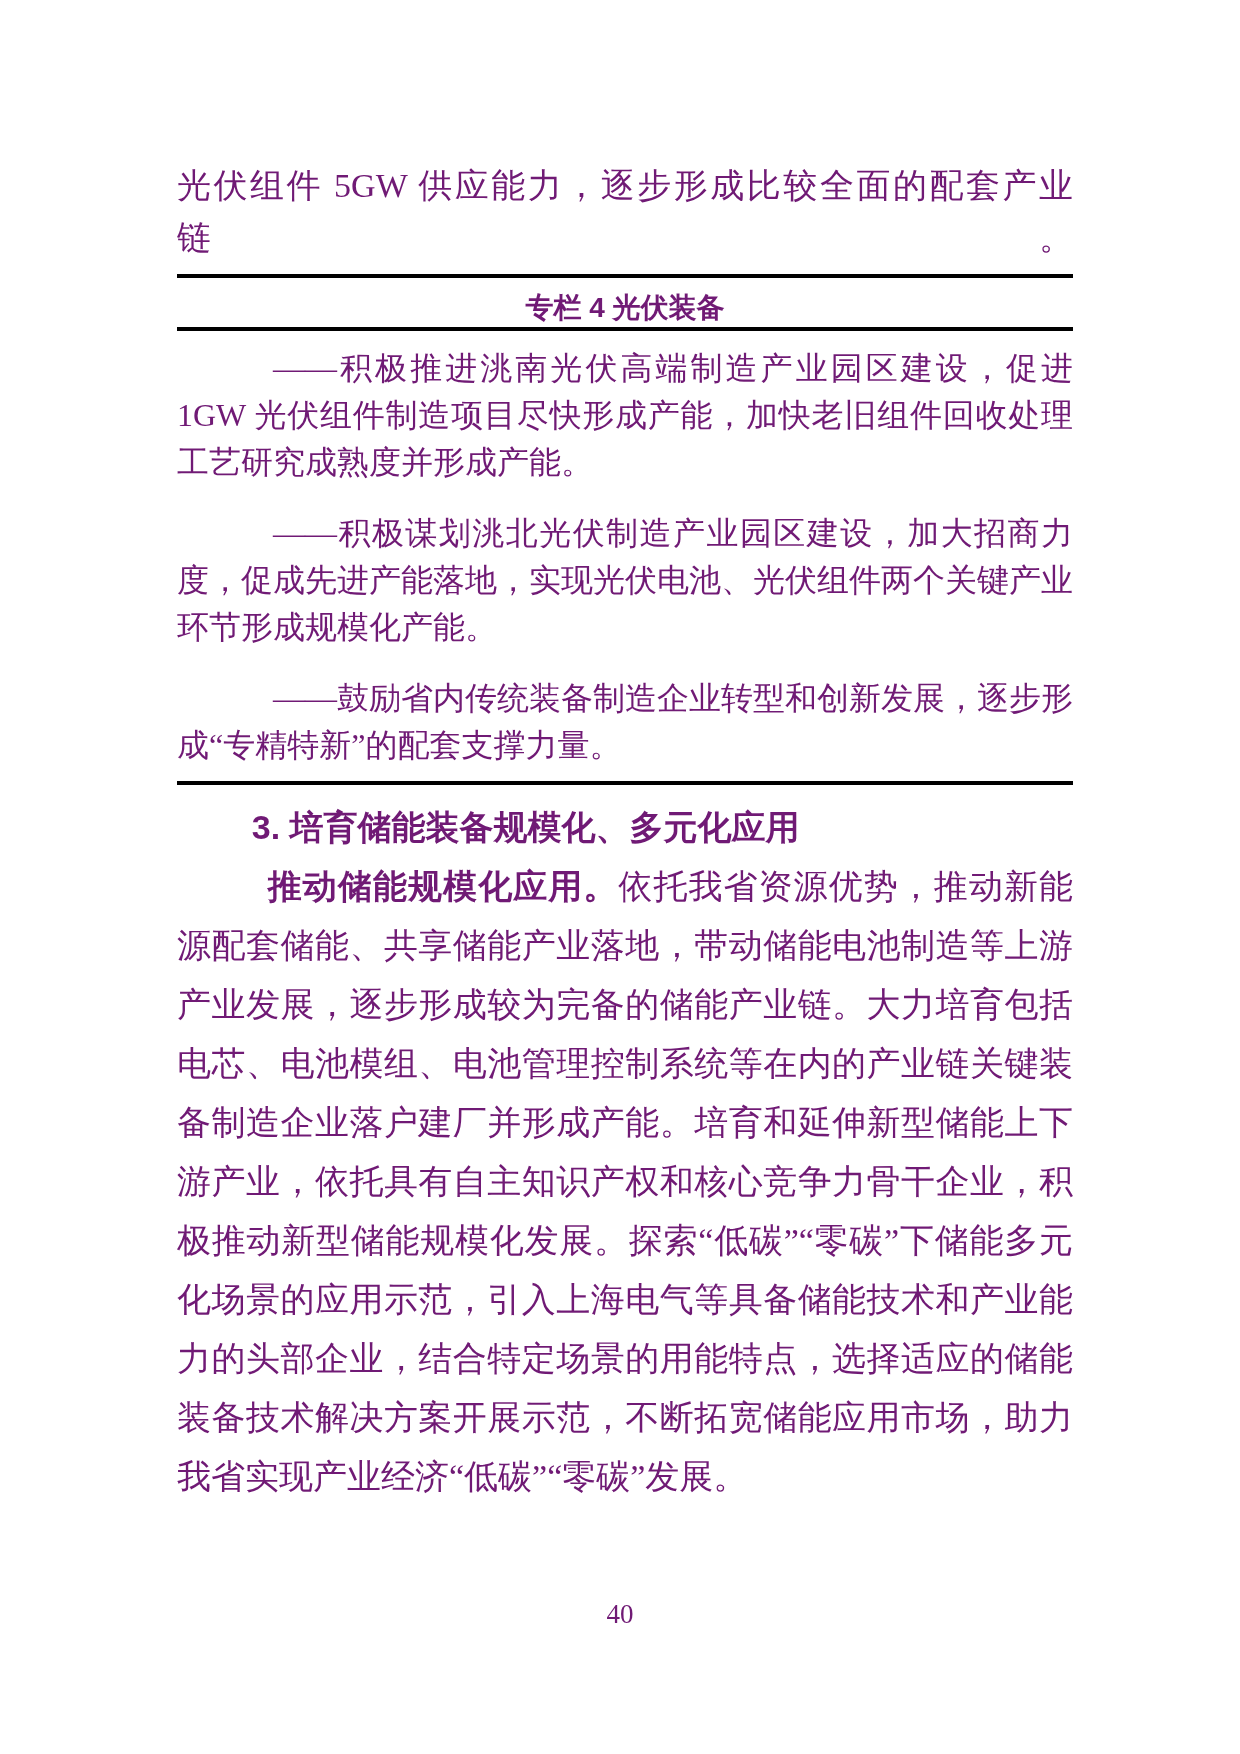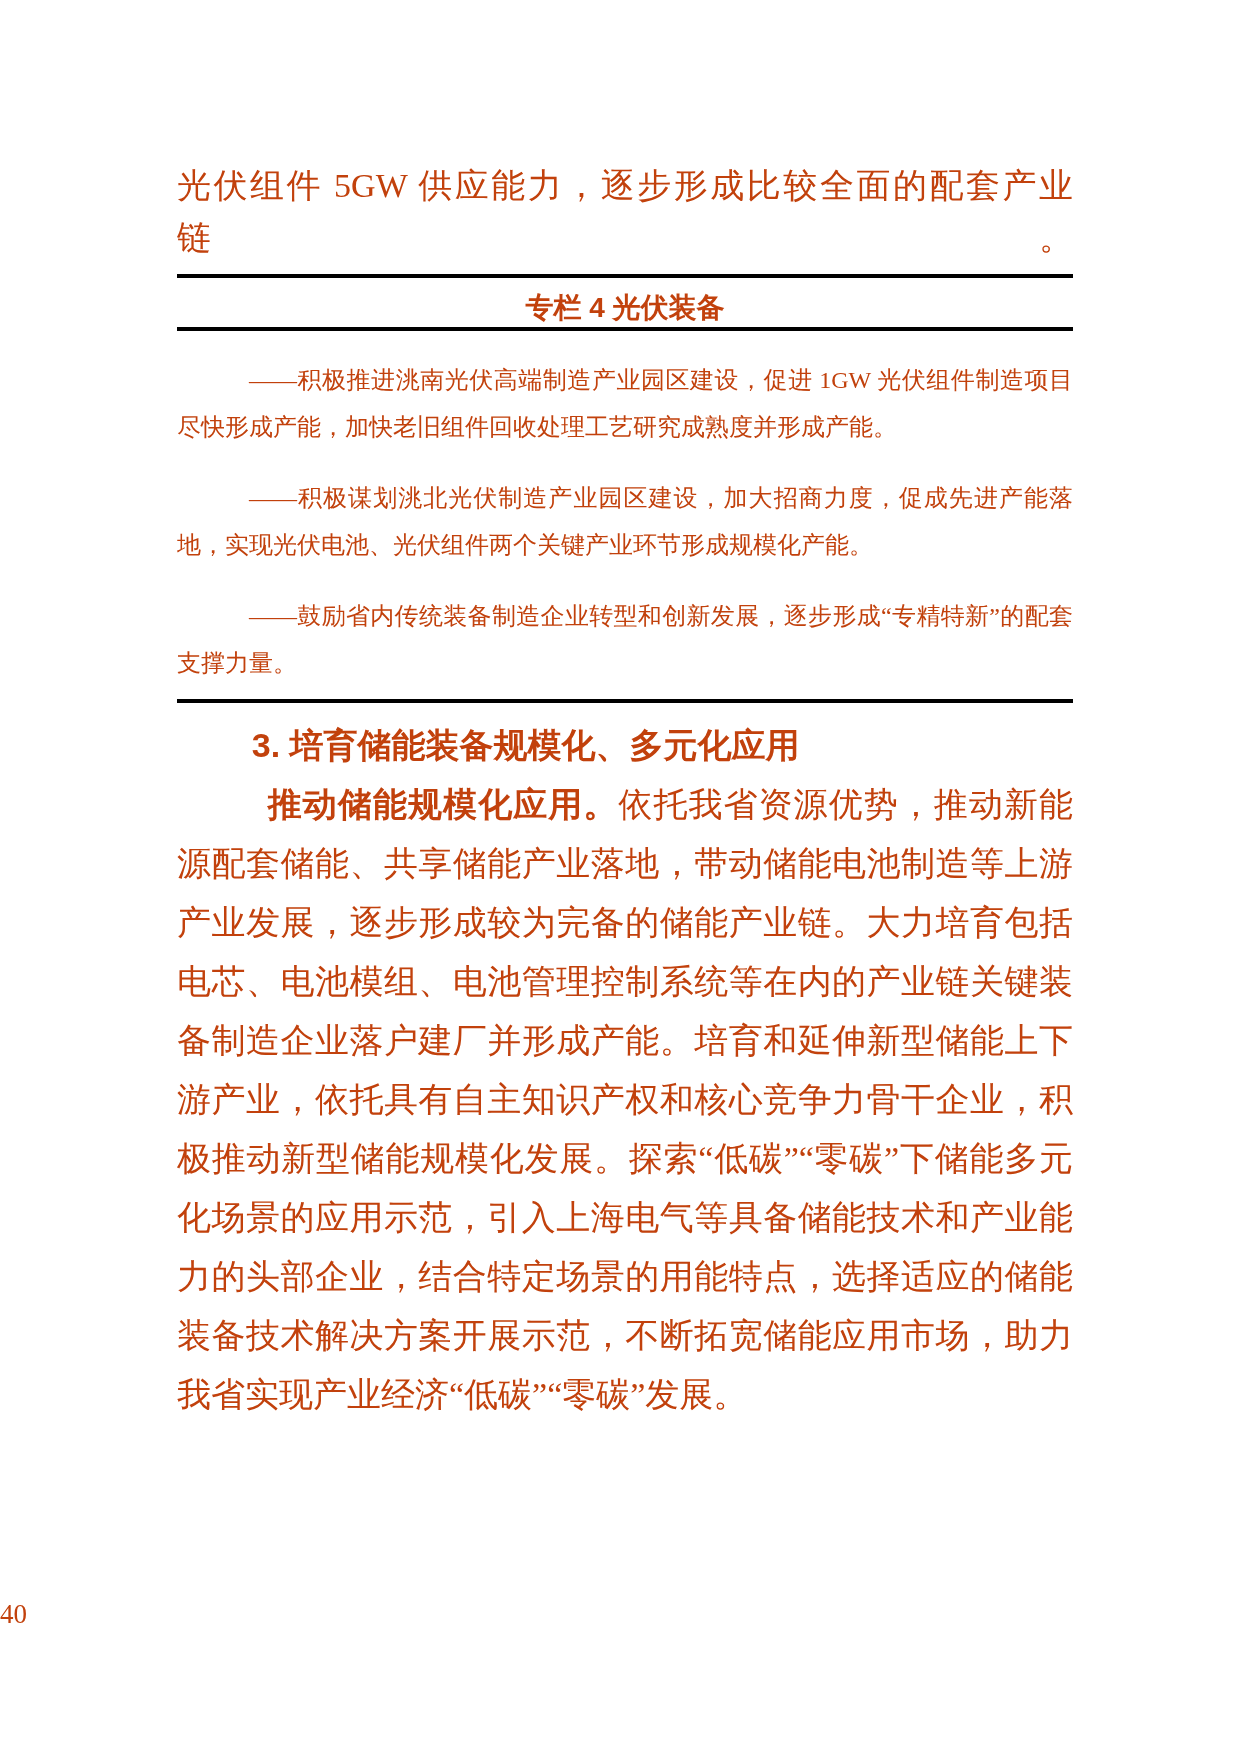--- a/index.html
+++ b/index.html
@@ -4,21 +4,21 @@
 <style>
   html, body { margin: 0; padding: 0; background: #e8e8e8; }
   .page {
     position: relative;
     width: 1240px;
     height: 1754px;
     margin: 0 auto;
     background: #ffffff;
     box-sizing: border-box;
     padding: 160px 167px 0 177px;
-    color: #c2410c;
+    color: #701a75;
     font-family: "Liberation Serif", "DejaVu Serif", serif;
     overflow: hidden;
   }
   
   .intro-line {
     font-size: 34px;
     line-height: 52px;
     text-align: justify;
     text-align-last: justify;
     margin: 0;
@@ -34,25 +34,25 @@
     font-weight: bold;
     font-size: 28px;
     line-height: 30px;
     text-align: center;
     padding: 15px 0 4px 0;
     border-bottom: 4px solid #000;
     margin: 0;
   }
   .feature-box-body { padding: 14px 0 4px 0; }
   .feature-box-body p {
-    font-size: 24px;
+    font-size: 32px;
     line-height: 47px;
     text-indent: 3em;
     text-align: justify;
-    margin: 12px 0 24px 0;
+    margin: 0 0 24px 0;
   }
   .feature-box-body p:last-child { margin-bottom: 8px; }
   
   .section-heading {
     font-family: "Liberation Sans", "DejaVu Sans", sans-serif;
     font-weight: bold;
     font-size: 34px;
     line-height: 44px;
     text-indent: 2.2em;
     margin: 20px 0 8px 0;
@@ -69,21 +69,21 @@
     font-family: "Liberation Sans", "DejaVu Sans", sans-serif;
     font-weight: bold;
     margin-left: 16px;
   }
   
   .page-number {
     position: absolute;
     left: 0;
     right: 0;
     top: 1598px;
-    text-align: left;
+    text-align: center;
     font-size: 27px;
     line-height: 32px;
   }
 </style>
 </head>
 <body>
 
 <div class="page">
 
   <p class="intro-line">光伏组件 5GW 供应能力，逐步形成比较全面的配套产业链。</p>

